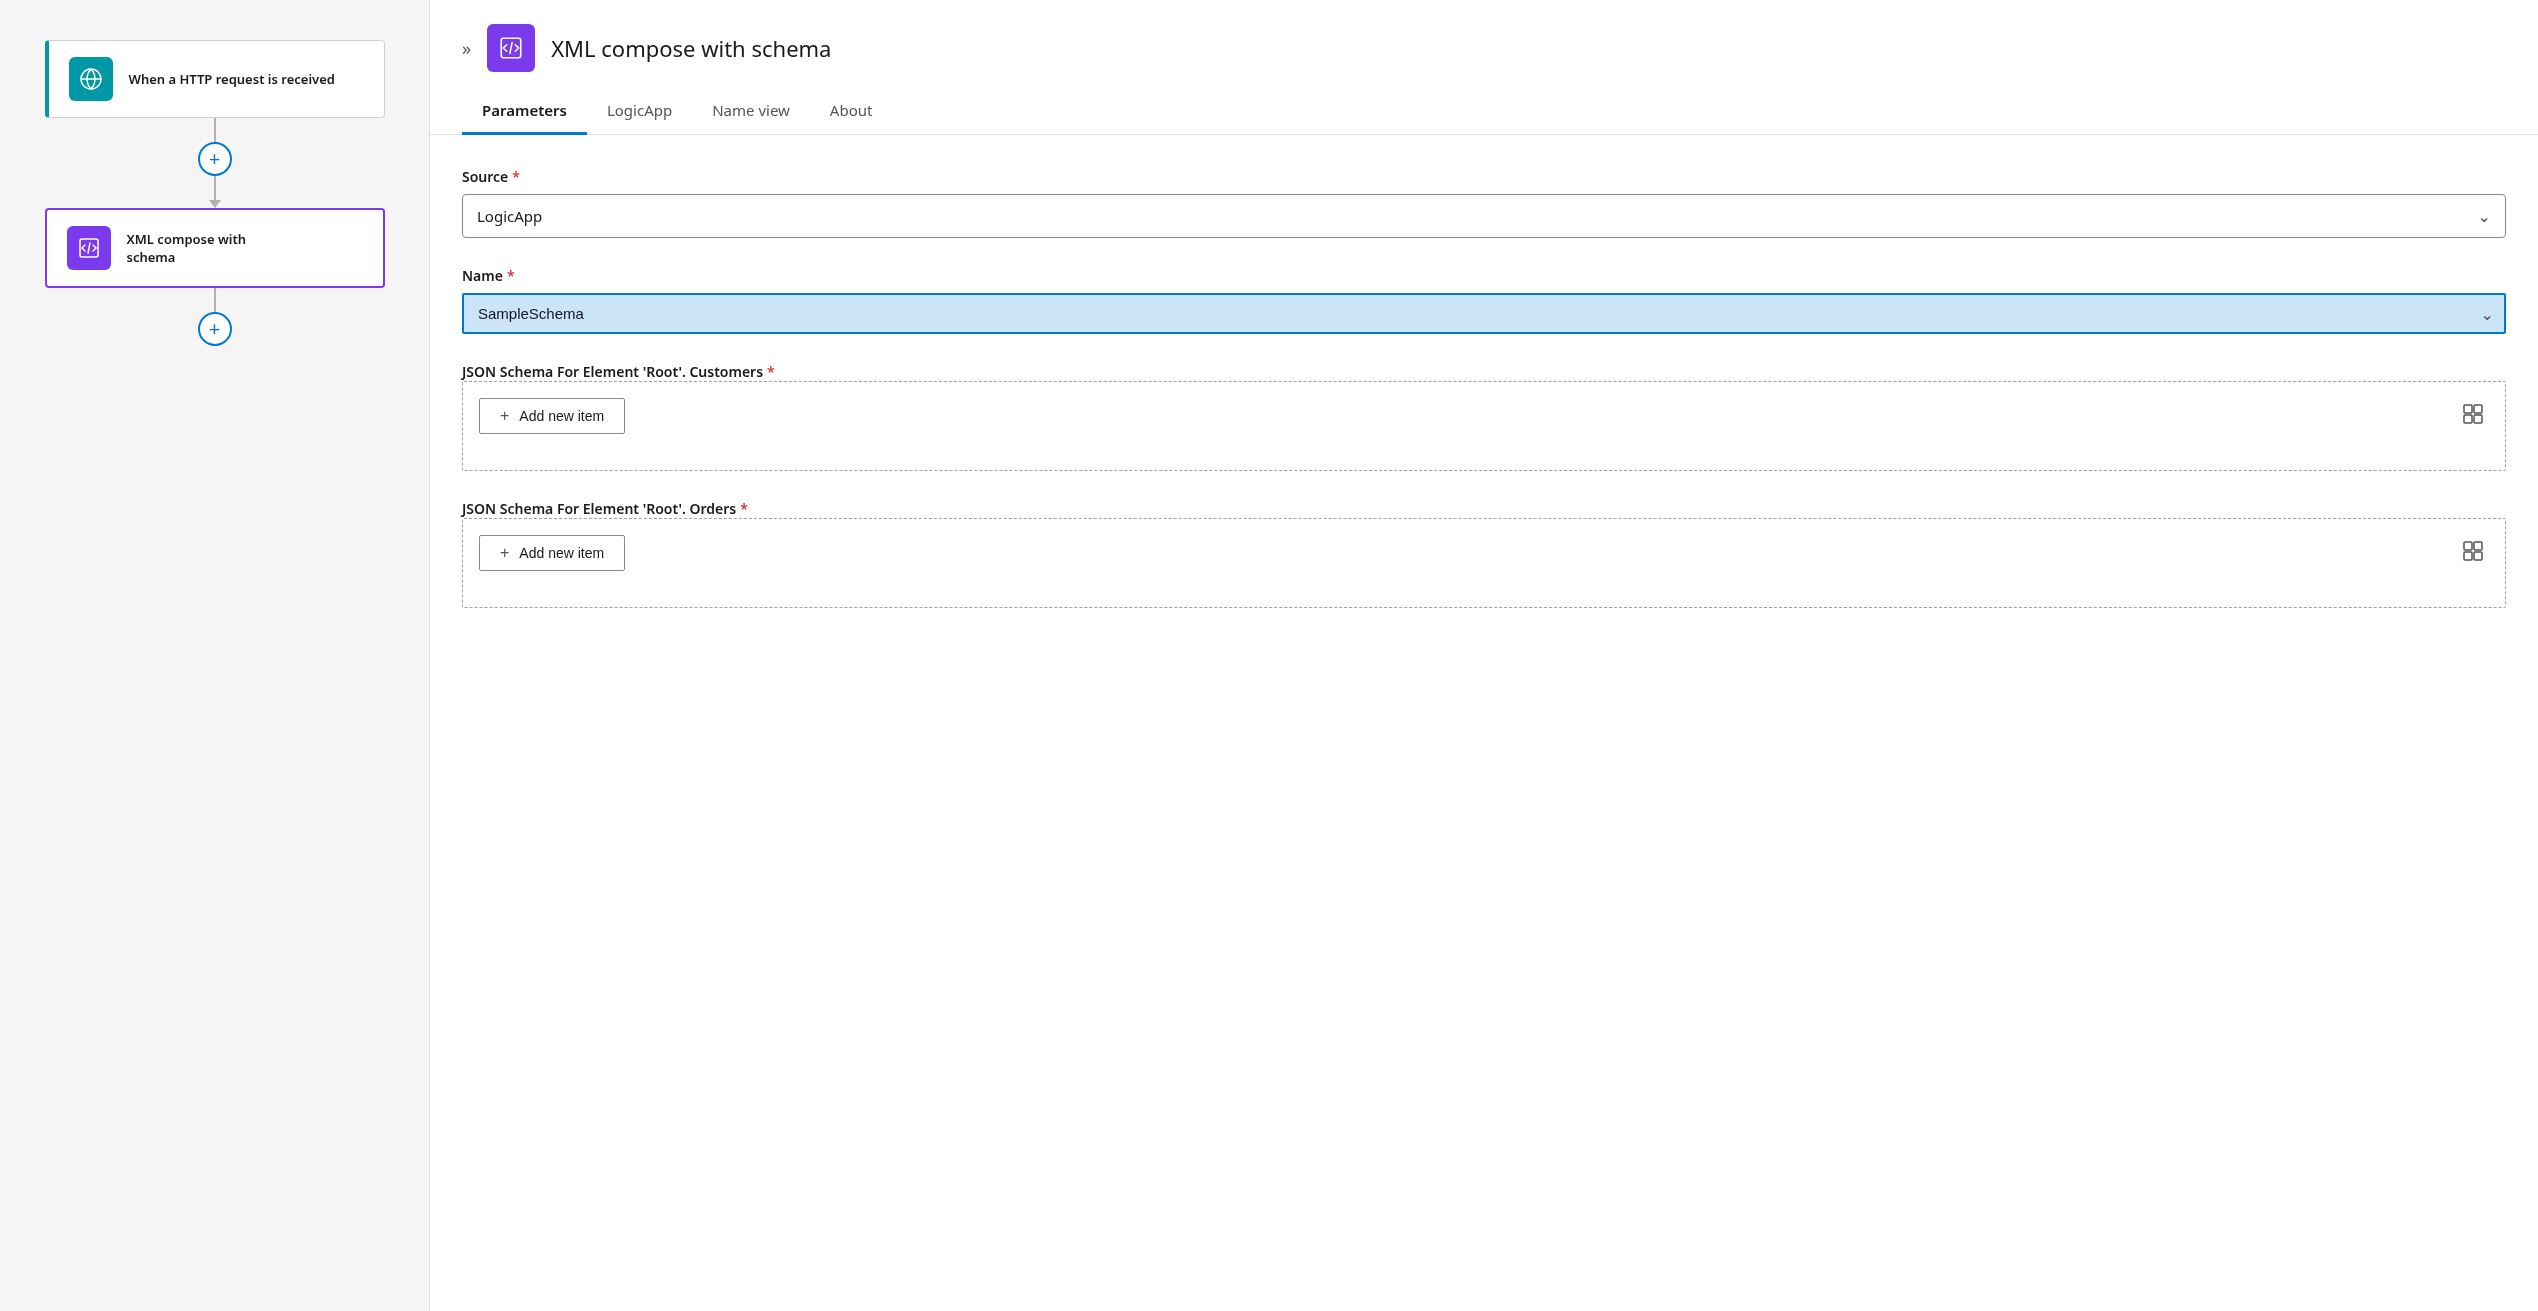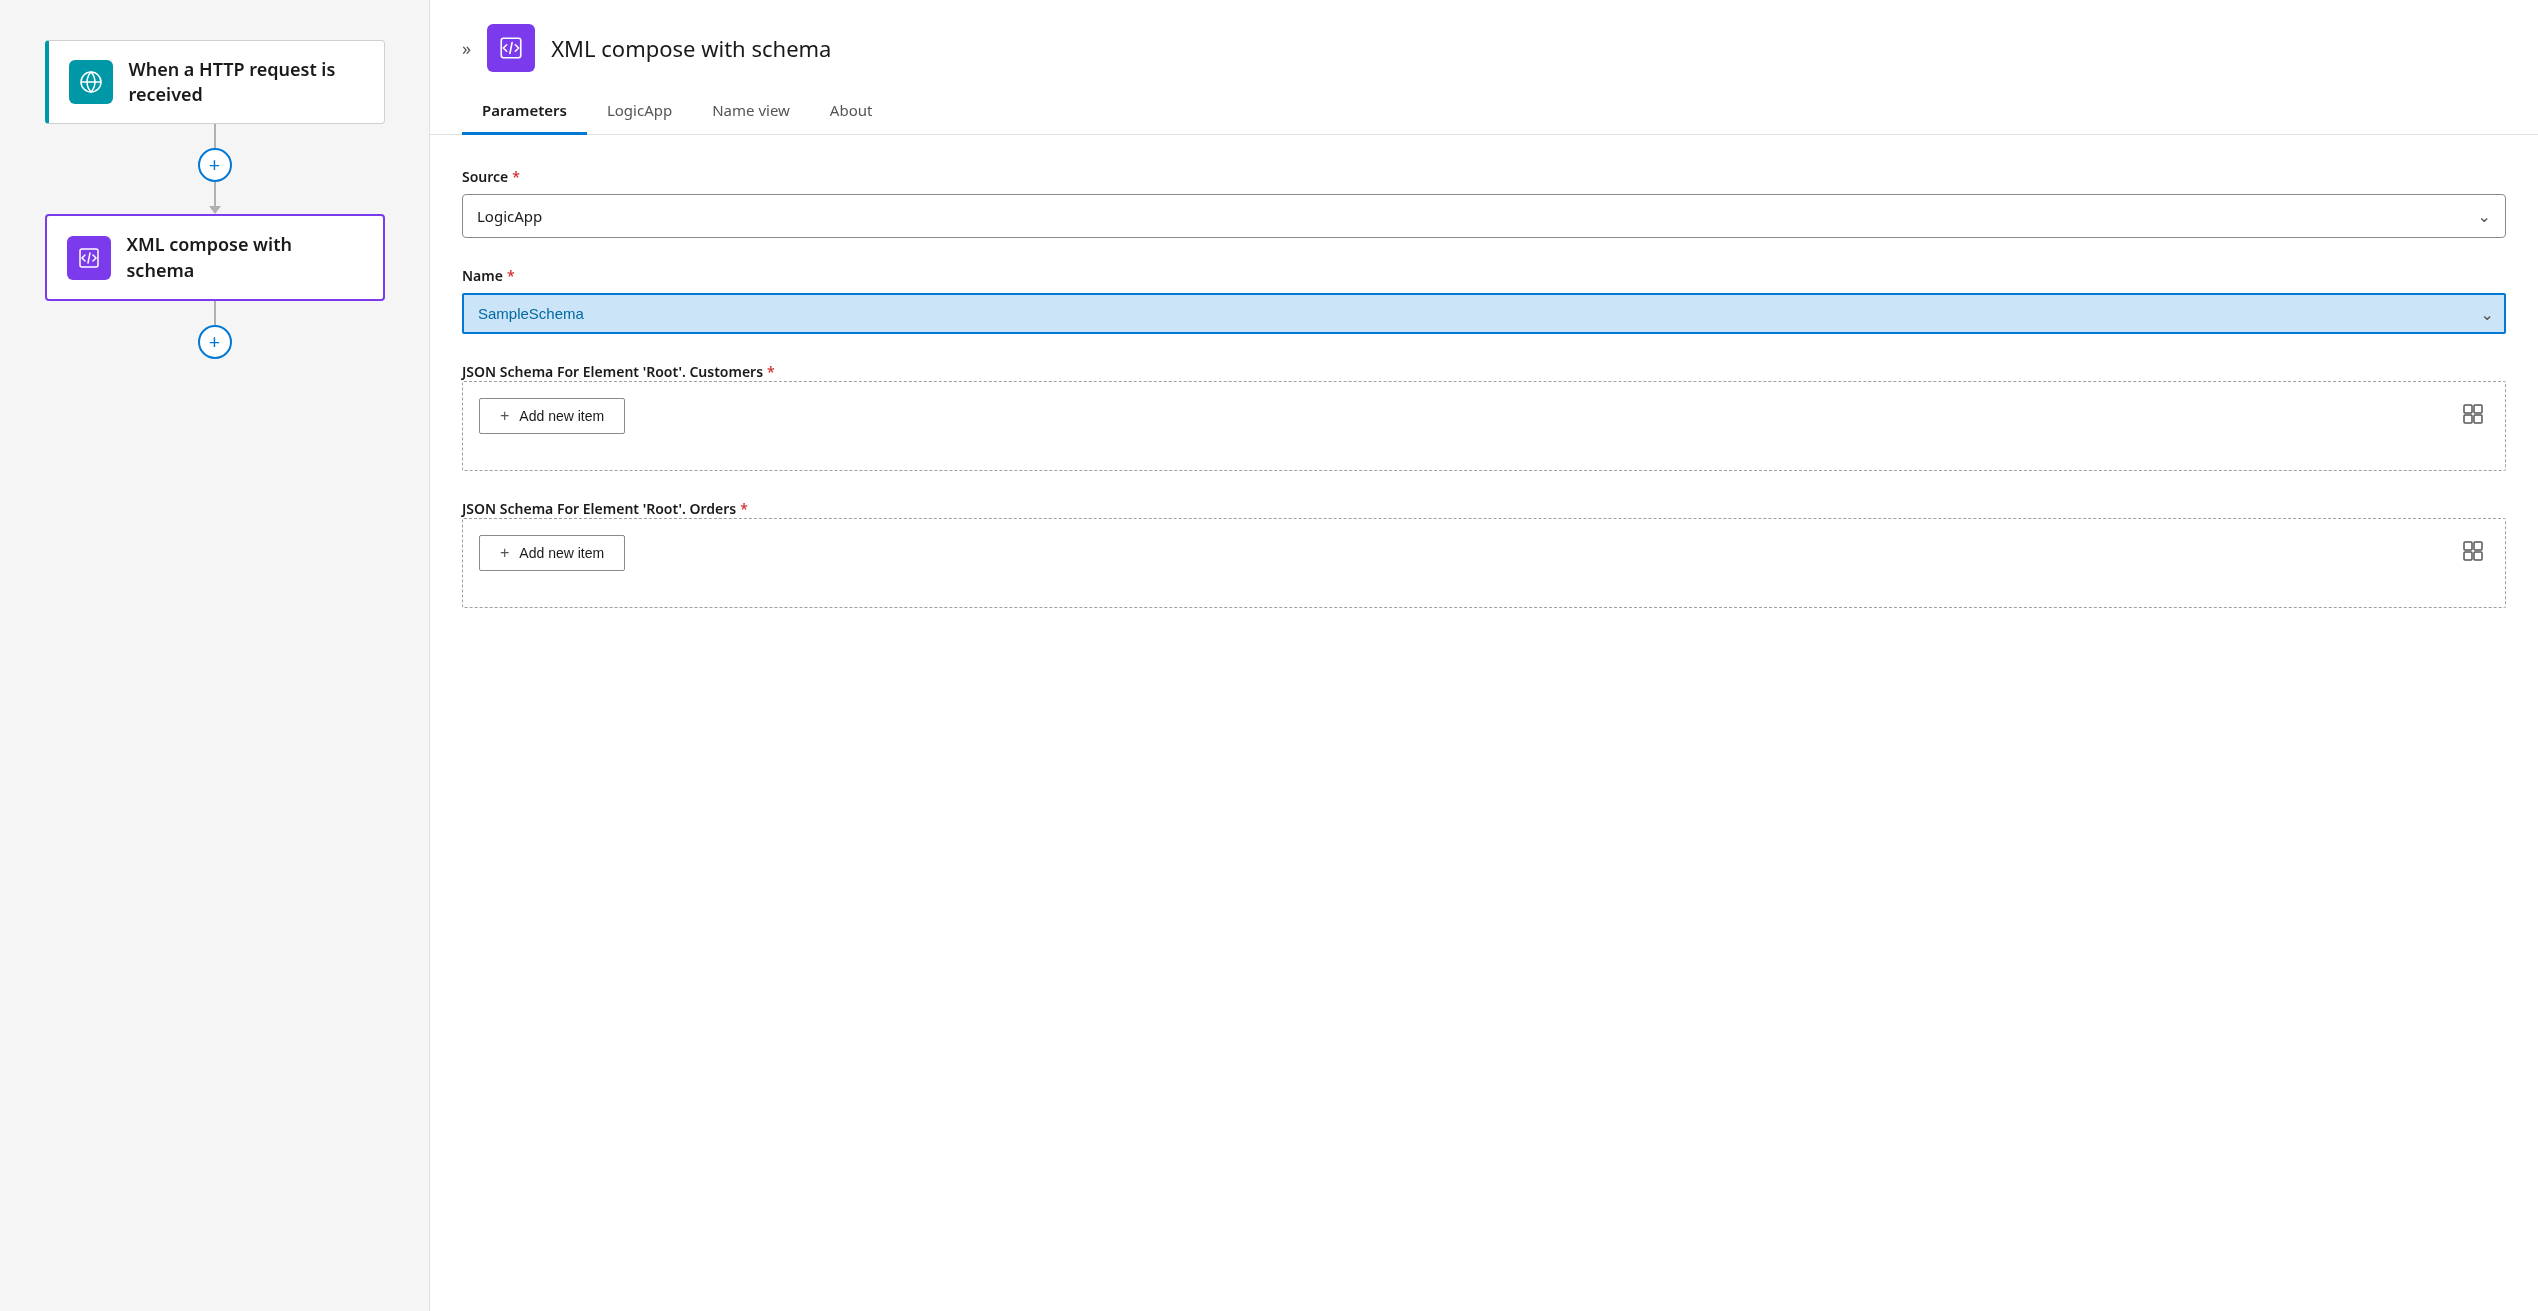--- a/index.html
+++ b/index.html
@@ -63,21 +63,21 @@
       background: #7c3aed;
     }
 
     .flow-node-icon svg {
       fill: white;
       width: 24px;
       height: 24px;
     }
 
     .flow-node-label {
-      font-size: 18px;
+      font-size: 13px;
       font-weight: 600;
       color: #1a1a1a;
       line-height: 1.4;
     }
 
     .flow-connector {
       display: flex;
       flex-direction: column;
       align-items: center;
       gap: 0;
@@ -231,21 +231,21 @@
       font-size: 16px;
       color: #555;
     }
 
     .name-input {
       width: 100%;
       border: 2px solid #0078d4;
       border-radius: 2px;
       padding: 10px 40px 10px 14px;
       font-size: 15px;
-      color: #0369a1;
+      color: #0f172a;
       outline: none;
     }
 
     .schema-section {
       display: flex;
       flex-direction: column;
     }
 
     .schema-container {
       border: 1px dashed #a0a0a0;

